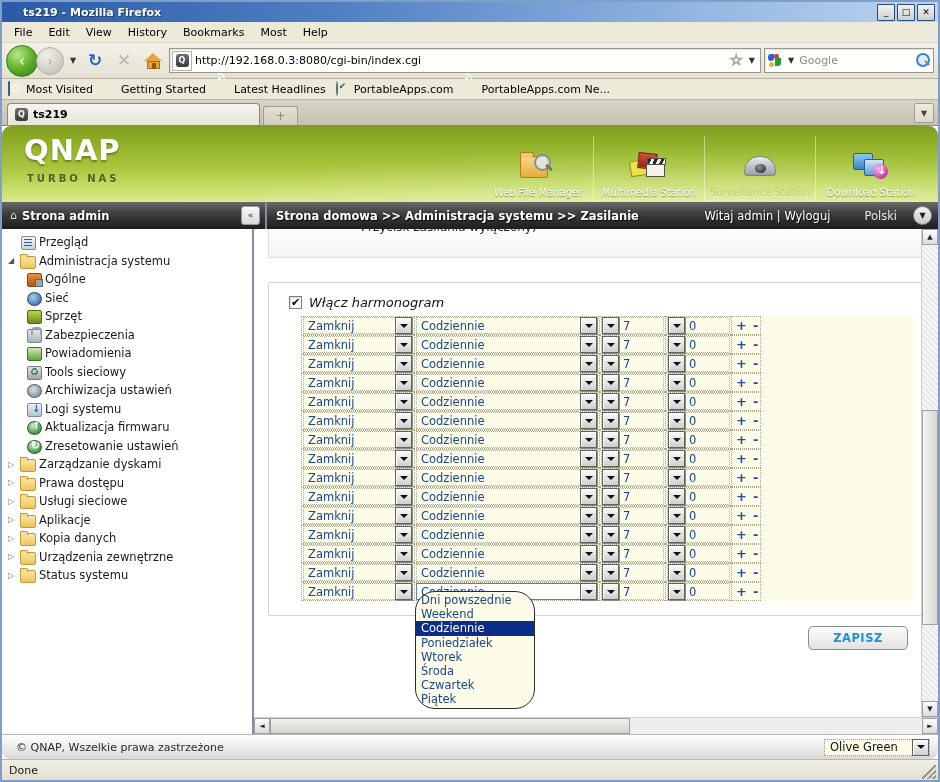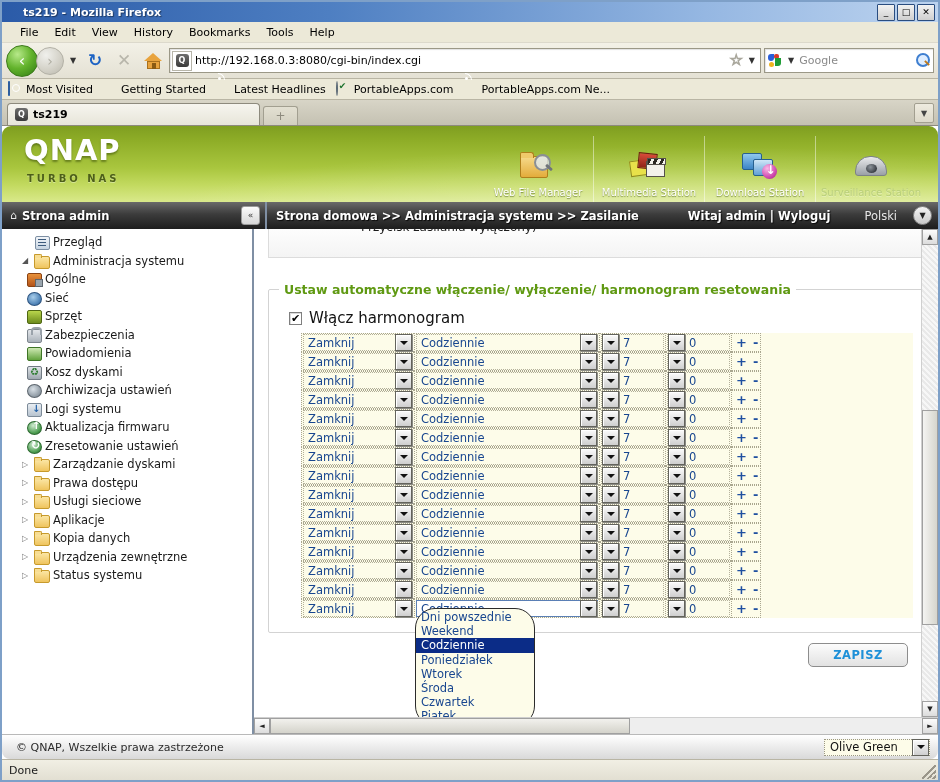--- a/index.html
+++ b/index.html
@@ -51,21 +51,21 @@
     border: 1px solid #2a4d80;
     border-radius: 1px;
     display: flex; align-items: center; justify-content: center;
     font-size: 9px; color: #000; line-height: 1;
     font-family: "DejaVu Sans", sans-serif;
   }
 
   
   .menubar {
     height: 20px; display: flex; align-items: center;
-    padding-left: 10px; gap: 0px;
+    padding-left: 4px; gap: 0px;
     background: #ece9d8; flex: none;
     border-bottom: 1px solid #dcd9cc;
   }
   .menubar .mi {
     padding: 2px 8px; font-size: 11px; color: #000;
   }
 
   
   .navbar {
     height: 35px; display: flex; align-items: center;
@@ -369,21 +369,21 @@
     border-left: 2px solid #7f8fa4;
     display: flex; align-items: center; padding: 0 6px 0 9px;
     gap: 10px;
   }
   .crumb-text {
     color: #fff; font-weight: bold; font-size: 11.5px;
     text-shadow: 1px 1px 1px rgba(0,0,0,.8);
     flex: 1; white-space: nowrap;
   }
   .welcome {
-    color: #fff; font-weight: bold; font-size: 11.5px;
+    color: #fff; font-weight: normal; font-size: 11.5px;
     text-shadow: 1px 1px 1px rgba(0,0,0,.8); white-space: nowrap;
   }
   .lang {
     color: #e6e6e6; font-size: 11.5px; margin-left: 24px; white-space: nowrap;
   }
   .lang-btn {
     width: 17px; height: 17px; border-radius: 50%;
     background: linear-gradient(to bottom,#f4f4f4,#c9c9c9);
     border: 1px solid #8d8d8d;
     display: flex; align-items: center; justify-content: center;
@@ -394,21 +394,21 @@
   
   .cols { flex: 1; display: flex; min-height: 0; }
   .sidebar {
     width: 250px; flex: none; background: #fff;
     border-right: 2px solid #7f8fa4;
     overflow: hidden; padding-top: 4px;
     font-size: 11.5px;
   }
   .tree-item {
     display: flex; align-items: center; height: 18.5px;
-    padding-left: 18px; gap: 4px; white-space: nowrap;
+    padding-left: 4px; gap: 4px; white-space: nowrap;
     color: #1a1a1a;
   }
   .tree-item.lvl2 { padding-left: 24px; }
   .tree-item.selected { background: #cfe2f5; }
   .twisty {
     width: 10px; text-align: center; color: #7a7a7a; font-size: 8px; flex: none;
   }
   .twisty.open { color: #555; }
   .ti-ico { width: 15px; height: 14px; flex: none; position: relative; }
   .fold {
@@ -472,21 +472,21 @@
     padding: 0 5px;
   }
   .chkrow { display: flex; align-items: center; gap: 7px; margin: 4px 0 6px 10px; }
   .chkbox {
     width: 13px; height: 13px; box-sizing: border-box;
     background: #fff; border: 1px solid #7f7f7f;
     box-shadow: inset 1px 1px 0 #dadada;
     display: flex; align-items: center; justify-content: center;
     font-size: 11px; color: #000; line-height: 1;
   }
-  .chklabel { font-size: 15px; color: #111; }
+  .chklabel { font-size: 13px; color: #111; font-style: italic; }
 
   .rows { margin-left: 22px; position: relative; }
   .srow {
     display: flex; align-items: center; height: 19px;
     background: #fdfce9;
   }
   .cell {
     box-sizing: border-box; height: 19px;
     border: 1px dotted #a9a68f; border-right: none;
     background: #fdfce9;
@@ -648,21 +648,21 @@
       <span class="winbtn">✕</span>
     </span>
   </div>
 
   <div class="menubar">
     <span class="mi">File</span>
     <span class="mi">Edit</span>
     <span class="mi">View</span>
     <span class="mi">History</span>
     <span class="mi">Bookmarks</span>
-    <span class="mi">Tools</span>
+    <span class="mi">Most</span>
     <span class="mi">Help</span>
   </div>
 
   <div class="navbar">
     <span class="nav-back">‹</span>
     <span class="nav-fwd">›</span>
     <span class="nav-drop">▼</span>
     <span class="nav-icon-btn">
         <span class="ico-reload">↻</span>
       </span>
@@ -752,33 +752,33 @@
             <div class="st-label">Web File Manager</div>
           </div>
           <div class="station">
             <div class="st-icon">
               <i class="ic-photo1"></i>
                 <i class="ic-photo2"></i>
                 <i class="ic-clap"></i>
             </div>
             <div class="st-label">Multimedia Station</div>
           </div>
+          <div class="station disabled">
+            <div class="st-icon">
+              <i class="ic-cam"></i>
+            </div>
+            <div class="st-label">Surveillance Station</div>
+          </div>
           <div class="station">
             <div class="st-icon">
               <i class="ic-mon1"></i>
                 <i class="ic-mon2"></i>
                 <i class="ic-dlball"></i>
             </div>
             <div class="st-label">Download Station</div>
-          </div>
-          <div class="station disabled">
-            <div class="st-icon">
-              <i class="ic-cam"></i>
-            </div>
-            <div class="st-label">Surveillance Station</div>
           </div>
         </div>
       </div>
 
       <div class="strip">
         <div class="side-head">
           <span class="hm-ico">⌂</span>
           <span class="sh-title">Strona admin</span>
           <span class="collapse-btn">«</span>
         </div>
@@ -834,21 +834,21 @@
           <div class="tree-item lvl2">
             <span class="ti-ico">
                 <i class="gico g-notify"></i>
               </span>
             <span>Powiadomienia</span>
           </div>
           <div class="tree-item lvl2">
             <span class="ti-ico">
                 <i class="gico g-trash"></i>
               </span>
-            <span>Kosz dyskami</span>
+            <span>Tools sieciowy</span>
           </div>
           <div class="tree-item lvl2">
             <span class="ti-ico">
                 <i class="gico g-backup"></i>
               </span>
             <span>Archiwizacja ustawień</span>
           </div>
           <div class="tree-item lvl2">
             <span class="ti-ico">
                 <i class="gico g-logs"></i>
@@ -920,21 +920,20 @@
 
         <div class="main-wrap">
           <div class="main-scroll">
             <div class="content">
 
               <div class="topbox">
                 <div class="clipped-text">Przycisk zasilania wyłączony)</div>
               </div>
 
               <fieldset class="sched">
-                <legend>Ustaw automatyczne włączenie/ wyłączenie/ harmonogram resetowania</legend>
 
                 <div class="chkrow">
                   <span class="chkbox">✔</span>
                   <span class="chklabel">Włącz harmonogram</span>
                 </div>
 
                 <div class="rows" id="sched-rows">
                     <div class="srow">
                       <div class="cell w-action">
                         <div class="sel" style="width:100%">

